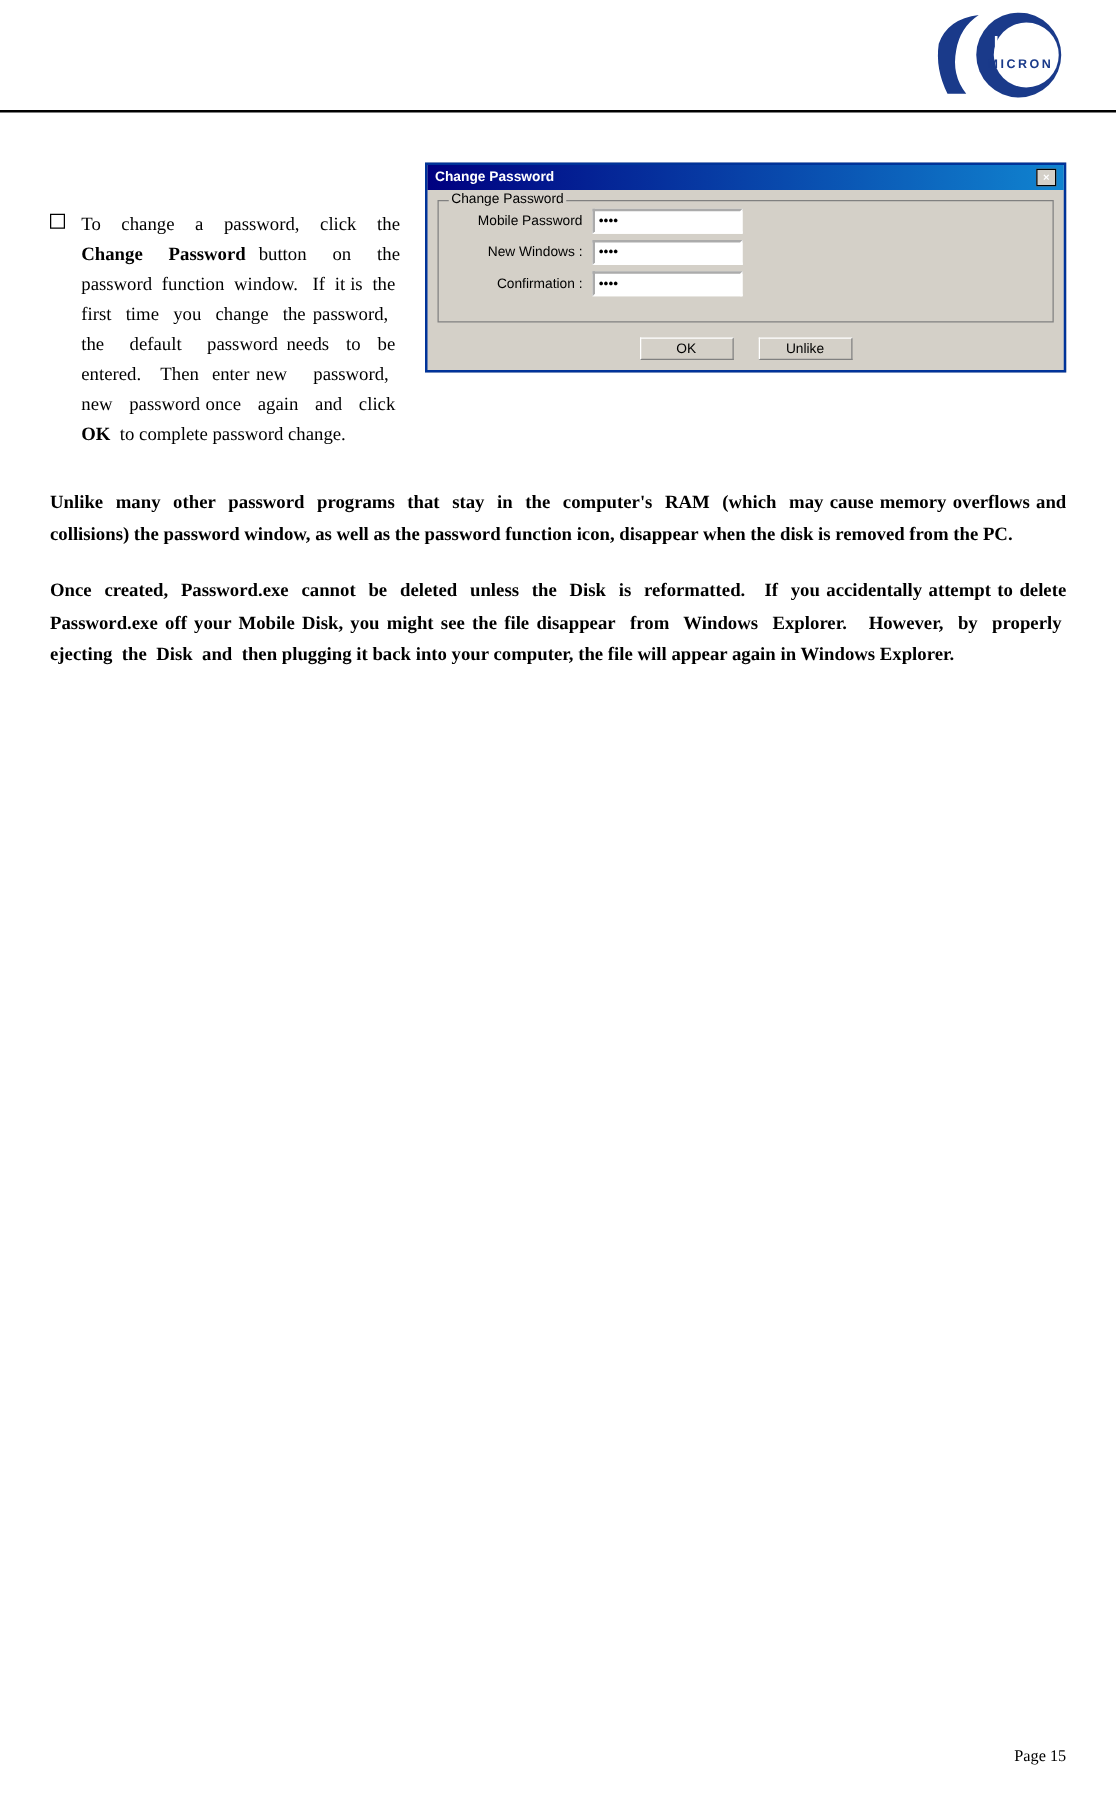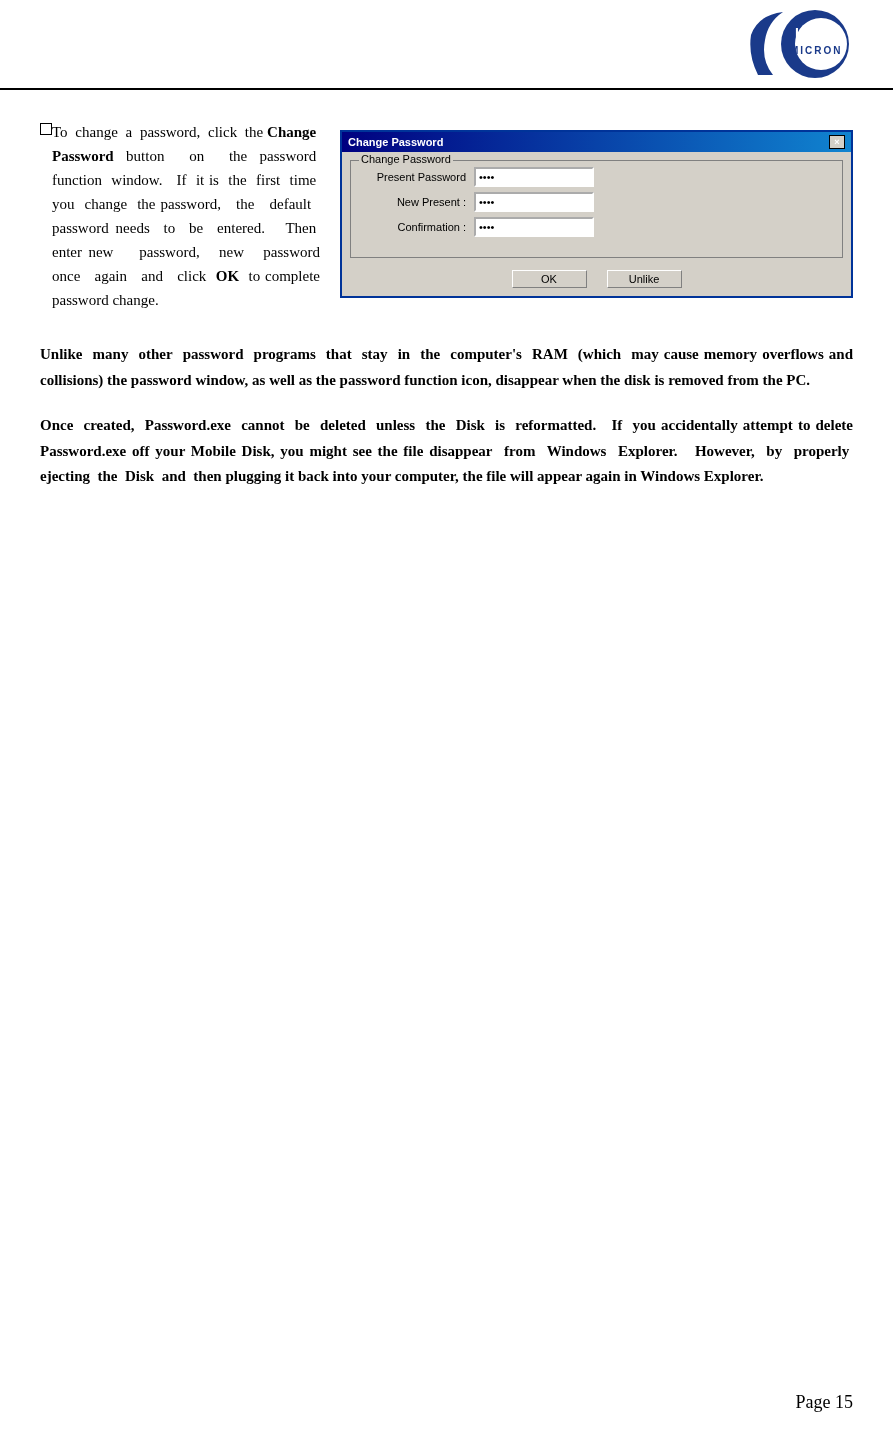--- a/index.html
+++ b/index.html
@@ -56,21 +56,22 @@
     .left-text {
       width: 280px;
       flex-shrink: 0;
       text-align: justify;
       font-size: 15px;
       line-height: 1.6;
     }
 
     .left-text .bullet {
       display: flex;
-      gap: 0;
+      gap: 13px;
+      margin-top: 48px;
     }
 
     .bullet-box {
       width: 12px;
       height: 12px;
       border: 1px solid #000;
       flex-shrink: 0;
       margin-top: 3px;
     }
 
@@ -192,21 +193,21 @@
       line-height: 1.7;
       font-size: 15px;
       font-weight: bold;
     }
 
     
     .footer {
       position: absolute;
       bottom: 30px;
       right: 40px;
-      font-size: 18px;
+      font-size: 13px;
     }
   </style>
 </head>
 <body>
 
 <div class="header">
   <div class="logo-container">
     <div class="logo-shape">
       <svg viewBox="0 0 130 70" xmlns="http://www.w3.org/2000/svg">
 
@@ -247,25 +248,25 @@
     <div class="dialog-wrapper">
       <div class="dialog">
         <div class="dialog-titlebar">
           <span>Change Password</span>
           <div class="dialog-close-btn">×</div>
         </div>
         <div class="dialog-body">
           <div class="dialog-groupbox">
             <span class="dialog-groupbox-label">Change Password</span>
             <div class="dialog-row">
-              <span class="dialog-label">Present Password</span>
+              <span class="dialog-label">Mobile Password</span>
               <input class="dialog-input" type="password" value="****" readonly="" style="">
             </div>
             <div class="dialog-row">
-              <span class="dialog-label">New Present :</span>
+              <span class="dialog-label">New Windows :</span>
               <input class="dialog-input" type="password" value="****" readonly="" style="">
             </div>
             <div class="dialog-row">
               <span class="dialog-label">Confirmation :</span>
               <input class="dialog-input" type="password" value="****" readonly="" style="">
             </div>
           </div>
           <div class="dialog-buttons">
             <button class="dialog-btn">OK</button>
             <button class="dialog-btn">Unlike</button>

